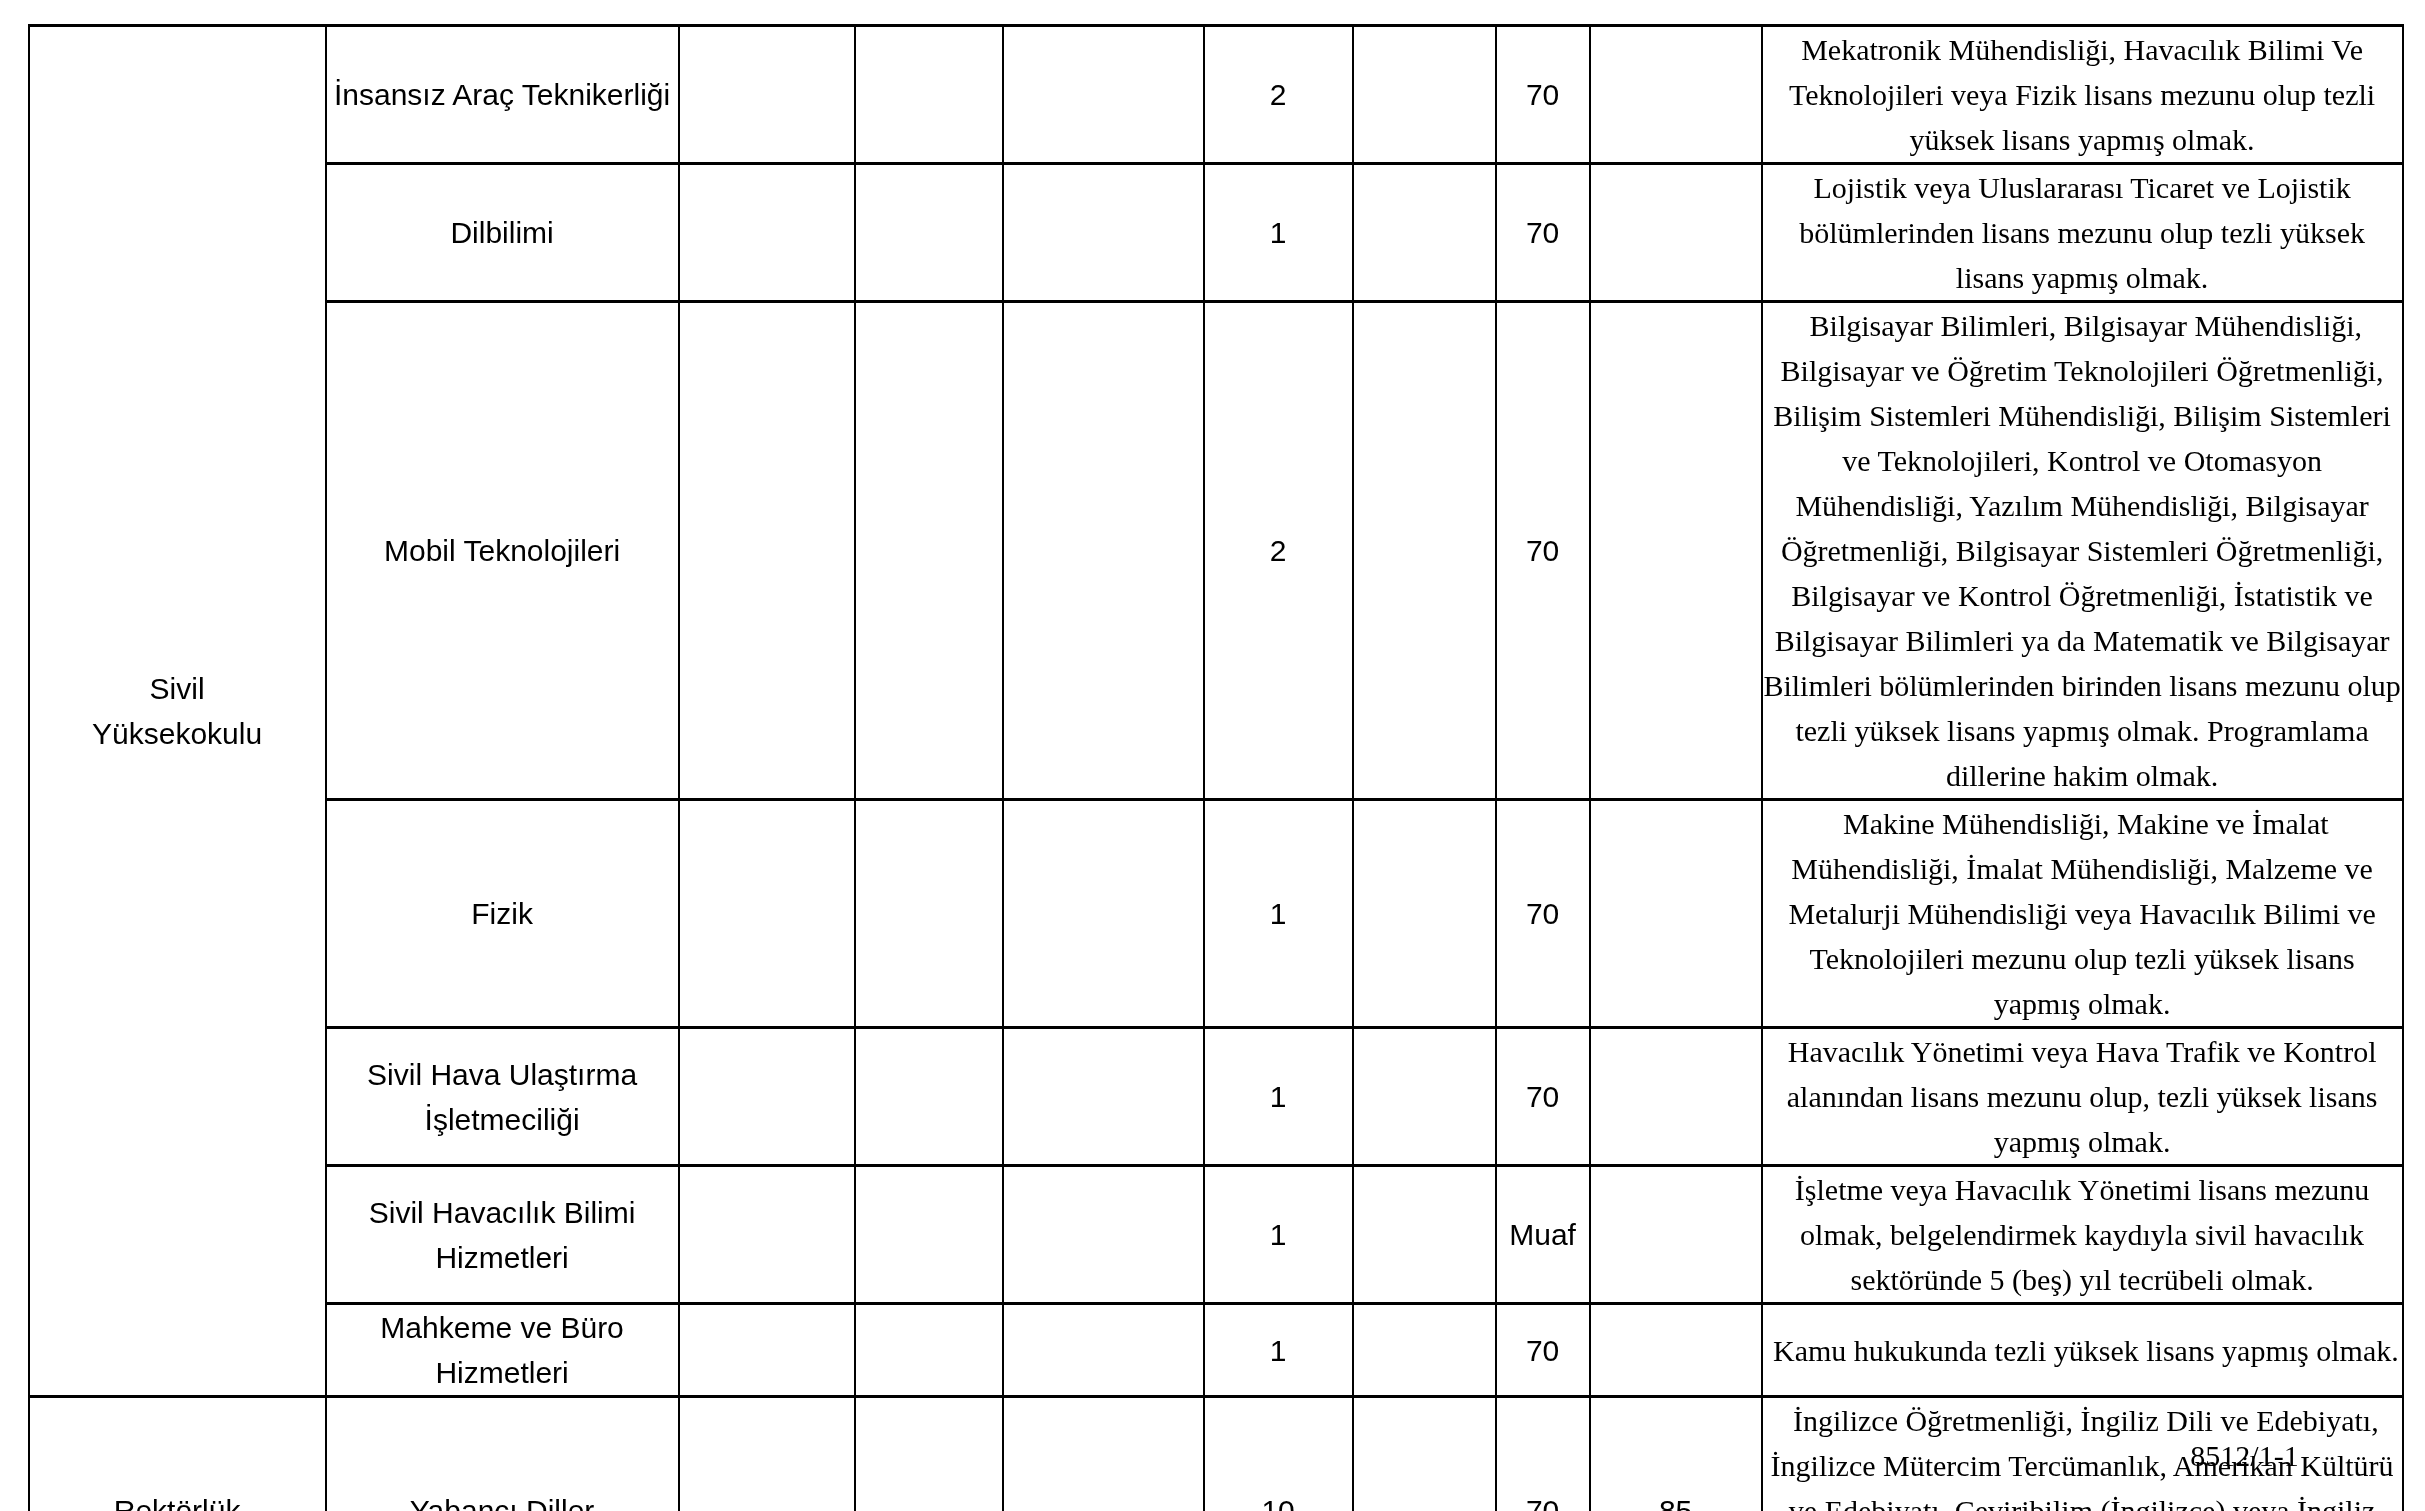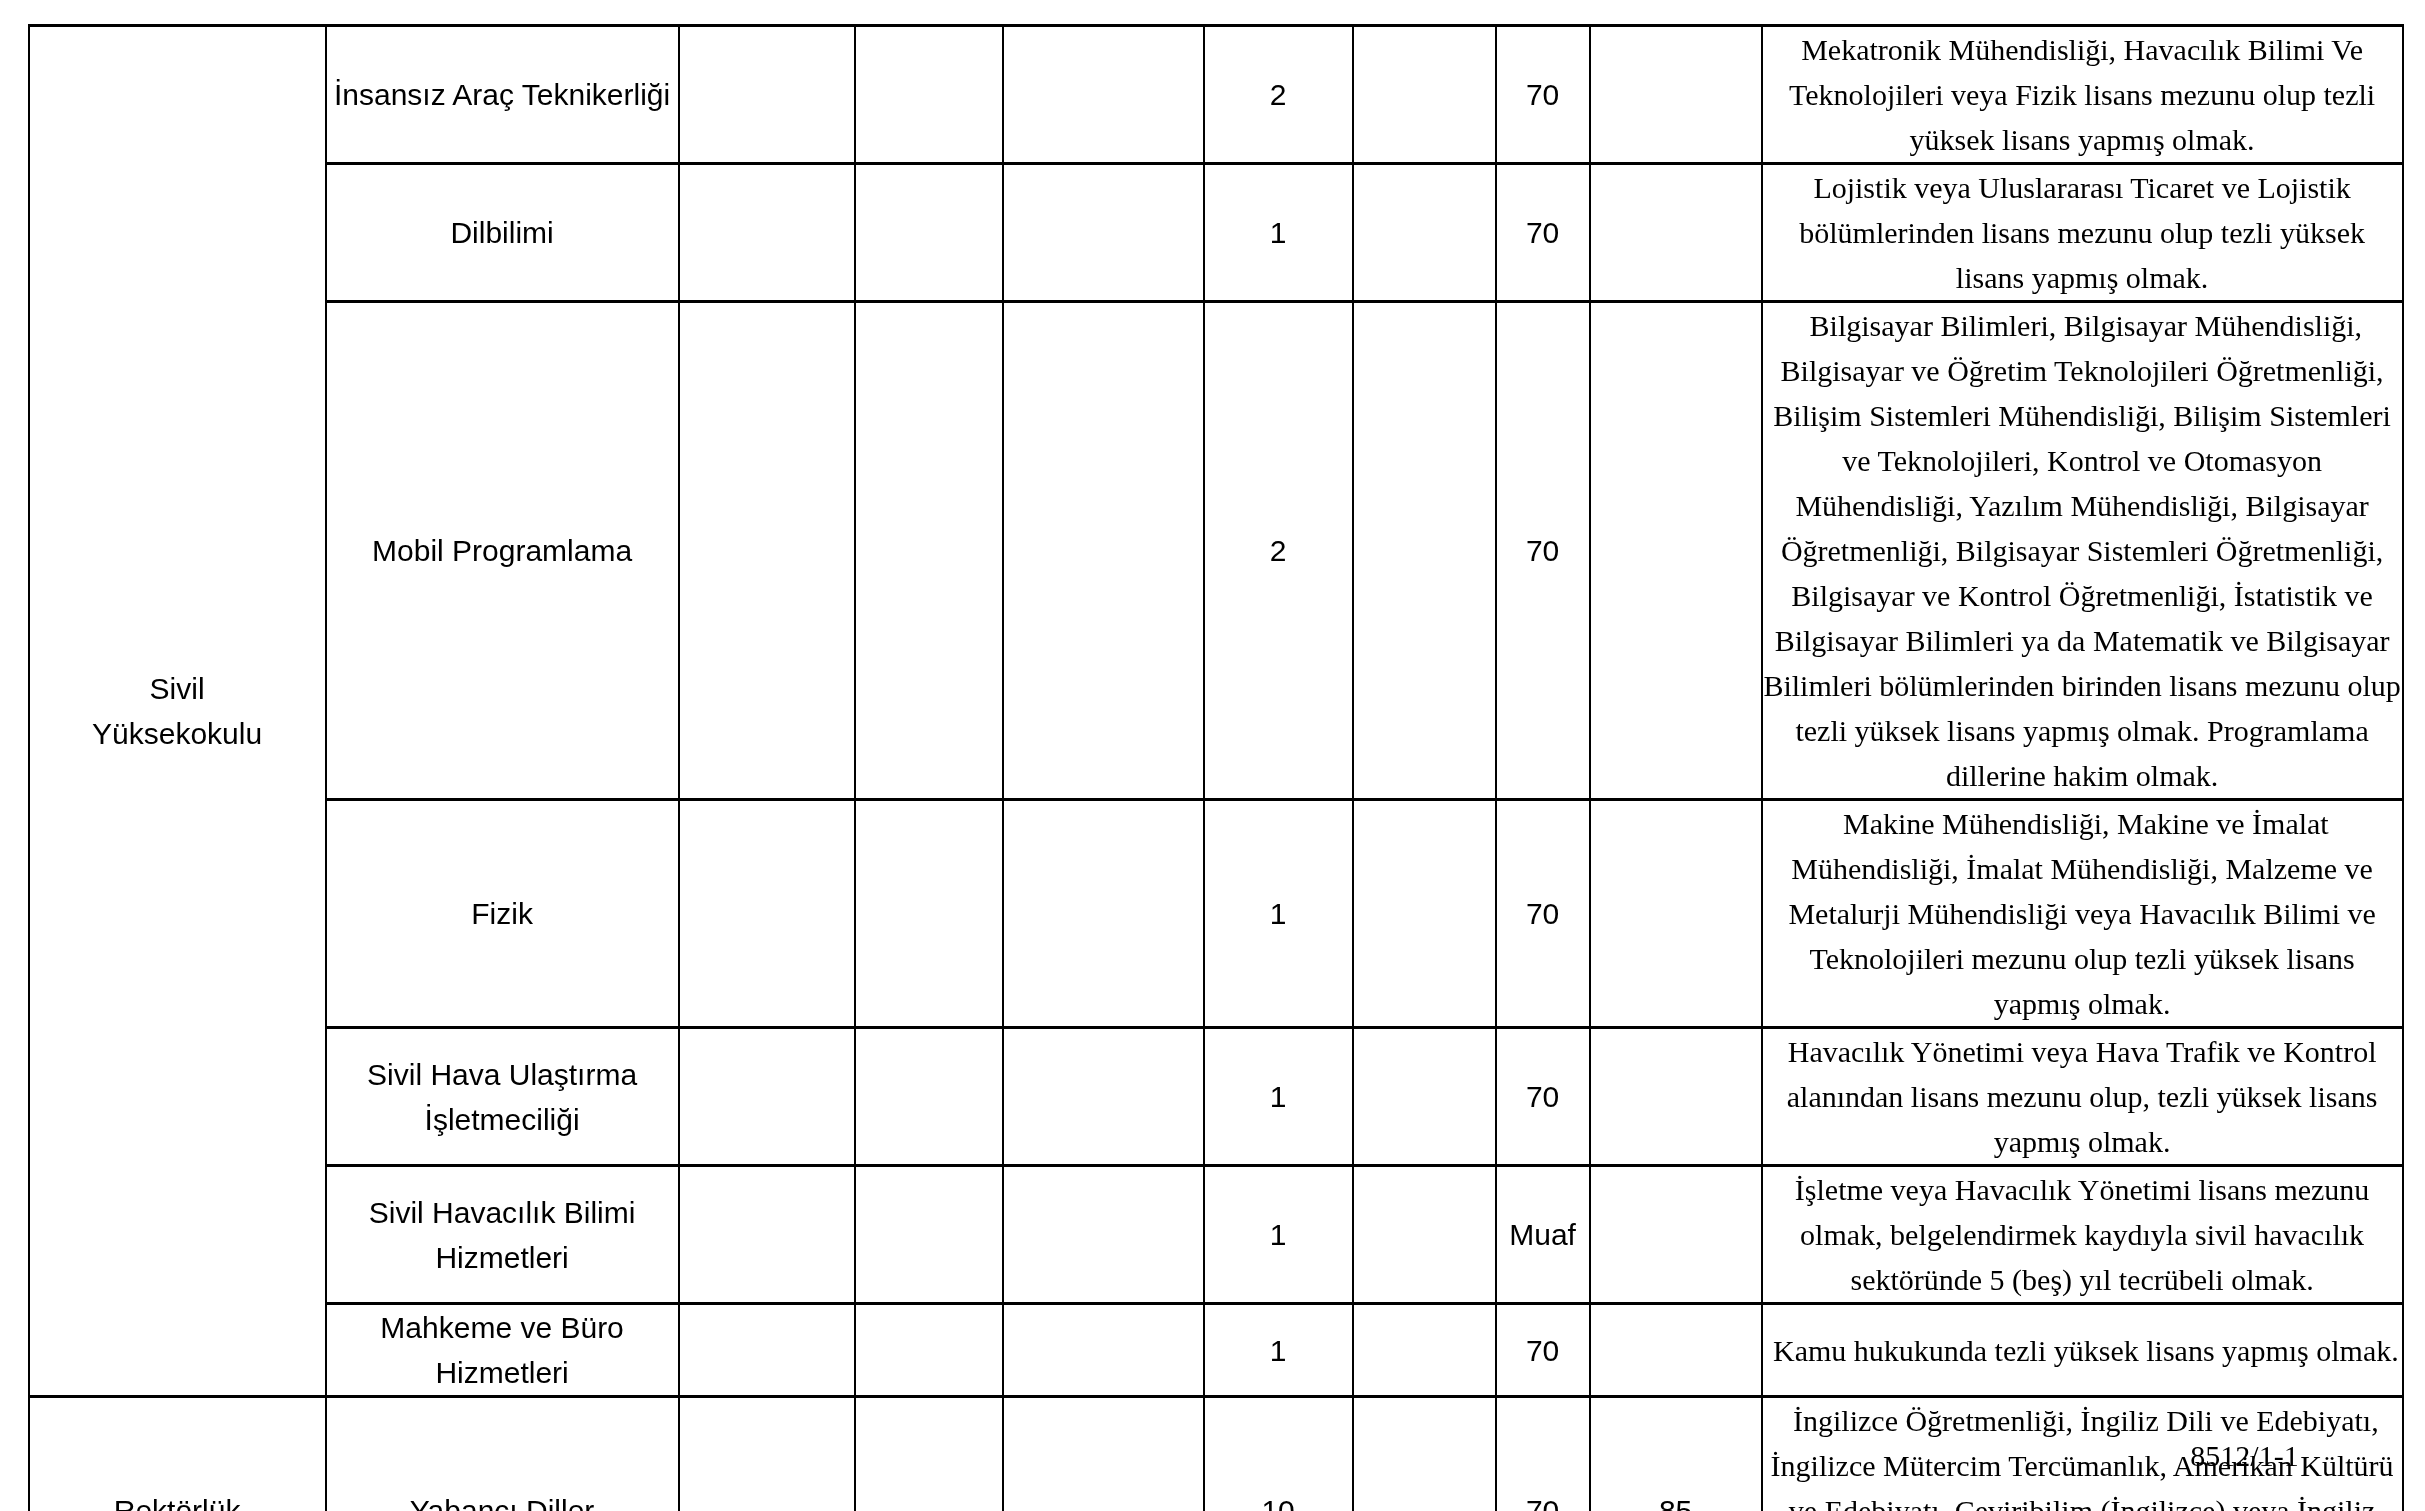--- a/index.html
+++ b/index.html
@@ -98,21 +98,21 @@
       <td class="empty"></td>
       <td class="empty"></td>
       <td class="num">1</td>
       <td class="empty"></td>
       <td class="num">70</td>
       <td class="num"></td>
       <td class="req">Lojistik veya Uluslararası Ticaret ve Lojistik bölümlerinden lisans mezunu olup tezli yüksek lisans yapmış olmak.</td>
     </tr>
 
     <tr class="h3">
-      <td class="program">Mobil Programlama</td>
+      <td class="program">Mobil Teknolojileri</td>
       <td class="empty"></td>
       <td class="empty"></td>
       <td class="empty"></td>
       <td class="num">2</td>
       <td class="empty"></td>
       <td class="num">70</td>
       <td class="num"></td>
       <td class="req">&nbsp;Bilgisayar Bilimleri, Bilgisayar Mühendisliği, Bilgisayar ve Öğretim Teknolojileri Öğretmenliği, Bilişim Sistemleri Mühendisliği, Bilişim Sistemleri ve Teknolojileri, Kontrol ve Otomasyon Mühendisliği, Yazılım Mühendisliği, Bilgisayar Öğretmenliği, Bilgisayar Sistemleri Öğretmenliği, Bilgisayar ve Kontrol Öğretmenliği, İstatistik ve Bilgisayar Bilimleri ya da Matematik ve Bilgisayar Bilimleri bölümlerinden birinden lisans mezunu olup tezli yüksek lisans yapmış olmak. Programlama dillerine hakim olmak.</td>
     </tr>
 

